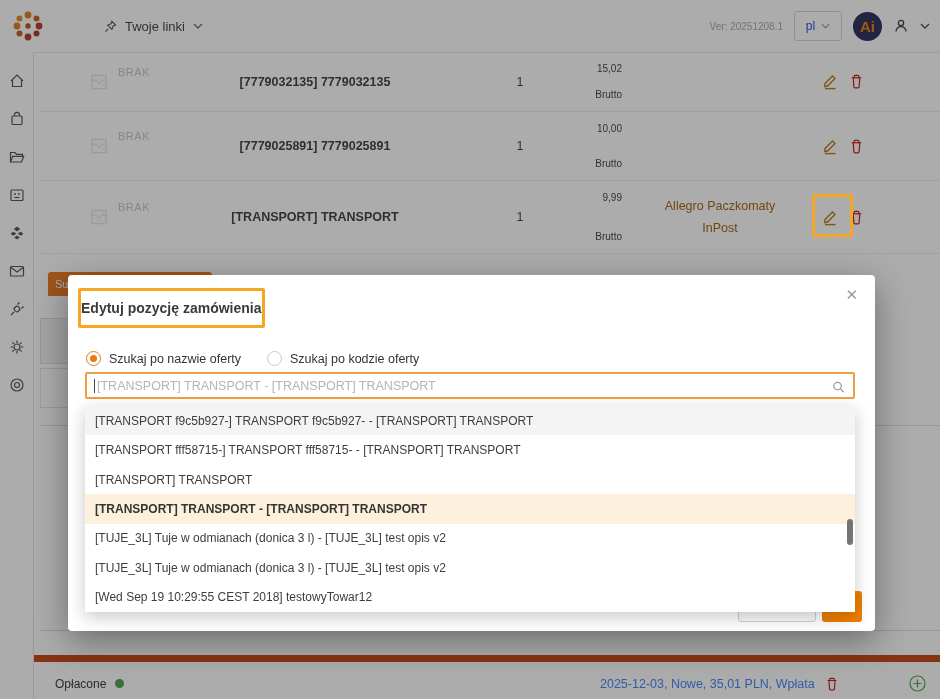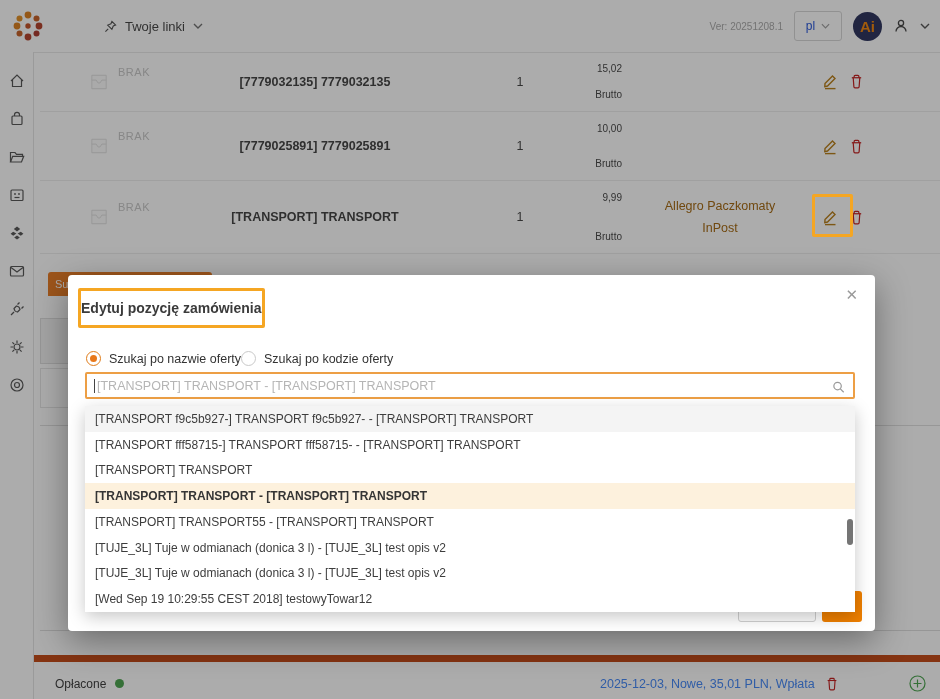--- a/index.html
+++ b/index.html
@@ -55,21 +55,21 @@
   .payment .txt{font-size:12.5px;color:#3b82f6;cursor:pointer;}
   .add-plus{position:absolute;right:14px;top:13px;width:17px;height:17px;cursor:pointer;}
   
   .dim{position:absolute;inset:0;background:rgba(30,30,30,0.37);z-index:40;pointer-events:none;}
   
   .modal{position:absolute;left:68px;top:275px;width:807px;height:356px;background:#fff;border-radius:4px;
          box-shadow:0 10px 34px rgba(0,0,0,.38);z-index:50;}
   .title-box{position:absolute;left:10px;top:13px;border:3px solid #f5a623;border-radius:2px;padding:8px 0;}
   .title-box .t{font-size:14px;font-weight:600;color:#3b3b3b;}
   .close-x{position:absolute;right:17px;top:12px;font-size:15px;color:#9a9a9a;cursor:pointer;line-height:15px;}
-  .radios{position:absolute;left:18px;top:76px;display:flex;align-items:center;}
+  .radios{position:absolute;left:18px;top:76px;display:flex;align-items:center;gap:26px;}
   .radio-opt{display:flex;align-items:center;gap:8px;cursor:pointer;}
   .radio{width:15px;height:15px;border-radius:50%;border:1px solid #c9c9c9;box-sizing:border-box;position:relative;background:#fff;}
   .radio.on{border-color:#e07c1a;}
   .radio.on::after{content:"";position:absolute;inset:3px;border-radius:50%;background:#e8791c;}
   .radio-lbl{font-size:12.5px;color:#333;}
   .search-wrap{position:absolute;left:17px;top:97px;width:770px;height:27px;border:2px solid #ed9f45;border-radius:2px;
                box-sizing:border-box;display:flex;align-items:center;background:#fff;}
   .caret{width:1px;height:14px;background:#444;margin-left:7px;}
   .search-input{flex:1;border:none;outline:none;background:transparent;font-family:"Liberation Sans",sans-serif;
                 font-size:12.5px;color:#3c3c3c;padding:0 26px 0 2px;height:100%;}
@@ -369,21 +369,20 @@
   </div>
 
   <div class="btn-light"></div>
   <div class="btn-orange"></div>
 
   <div class="dropdown">
     <div class="opt hov">[TRANSPORT f9c5b927-] TRANSPORT f9c5b927- - [TRANSPORT] TRANSPORT</div>
     <div class="opt">[TRANSPORT fff58715-] TRANSPORT fff58715- - [TRANSPORT] TRANSPORT</div>
     <div class="opt">[TRANSPORT] TRANSPORT</div>
     <div class="opt sel">[TRANSPORT] TRANSPORT - [TRANSPORT] TRANSPORT</div>
-    <div class="opt">[TRANSPORT] TRANSPORT55 - [TRANSPORT] TRANSPORT</div>
     <div class="opt">[TUJE_3L] Tuje w odmianach (donica 3 l) - [TUJE_3L] test opis v2</div>
     <div class="opt">[TUJE_3L] Tuje w odmianach (donica 3 l) - [TUJE_3L] test opis v2</div>
     <div class="opt">[Wed Sep 19 10:29:55 CEST 2018] testowyTowar12</div>
     <div class="scroll-thumb"></div>
   </div>
 </div>
 
 <div class="annot-pencil"></div>
 
 </body></html>

